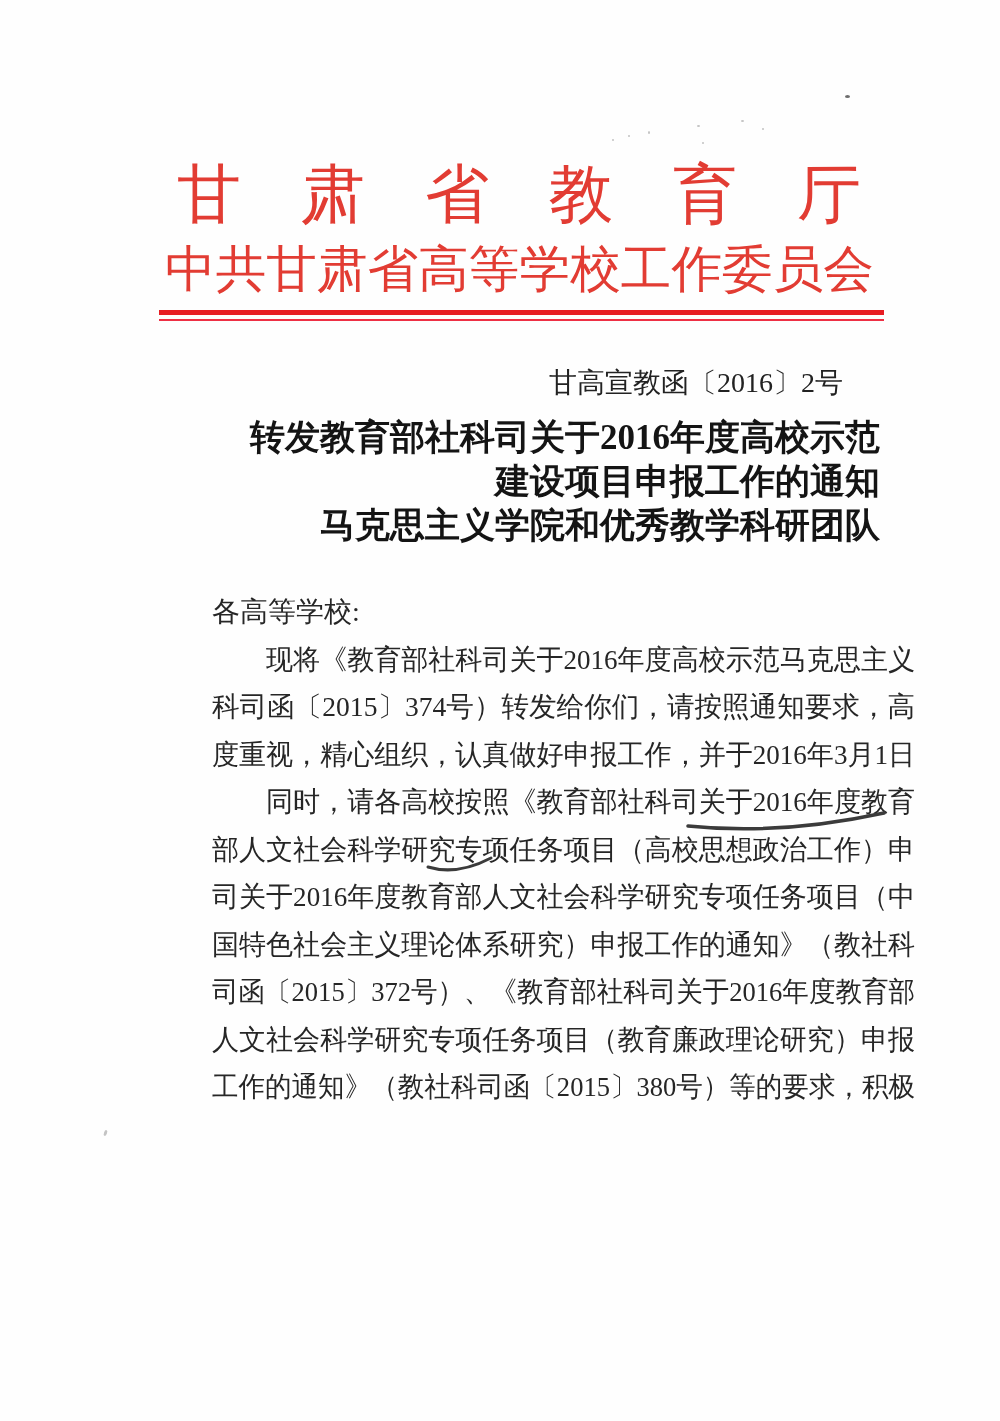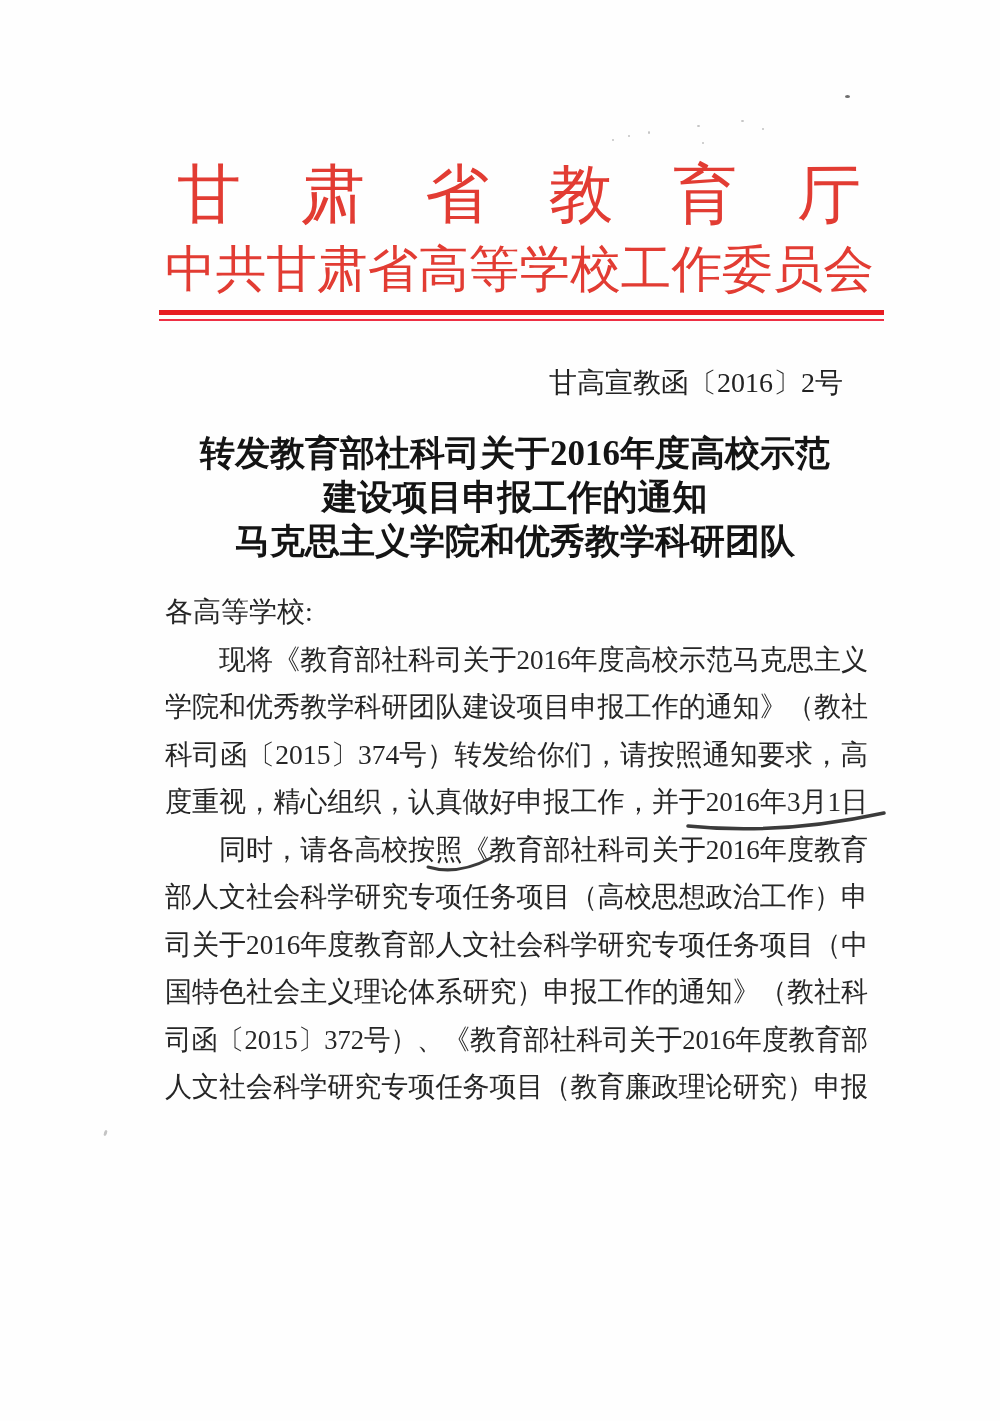--- a/index.html
+++ b/index.html
@@ -27,30 +27,30 @@
   .rule-thick{top:310px;height:5px;background:#e71d23;}
   .rule-thin{top:319px;height:2px;background:#ee2f44;}
   
   .docnum{
     position:absolute;top:366px;right:157px;
     font-size:28px;line-height:34px;white-space:nowrap;
     color:#222;
   }
   
   .title{
-    position:absolute;left:150px;top:432px;width:730px;
-    text-align:center;font-weight:700;font-size:35px;
+    position:absolute;left:150px;top:416px;width:730px;
+    text-align:right;font-weight:700;font-size:35px;
     line-height:44px;color:#141414;
   }
   
   .bodytext{
     position:absolute;left:165px;top:588px;width:703px;
     font-size:28px;color:#262626;
   }
-  .bline{height:47.5px;line-height:47.5px;overflow:visible;}
+  .bline{height:47.5px;line-height:47.5px;overflow:visible;margin-left:47px;}
   .fit-justify{
     display:inline-block;white-space:nowrap;
     transform-origin:left center;
   }
   .salutation{white-space:nowrap;}
   
   .pen-overlay{position:absolute;left:0;top:0;pointer-events:none;}
   .speck{position:absolute;border-radius:50%;background:#8a8a8a;opacity:.5;}
   .speck.dark{background:#4a4a4a;opacity:.8;}
 </style>
@@ -78,29 +78,29 @@
 
   <div class="title">
     <div>转发教育部社科司关于2016年度高校示范</div>
     <div>建设项目申报工作的通知</div>
     <div>马克思主义学院和优秀教学科研团队</div>
   </div>
 
   <div class="bodytext">
     <div class="bline"><span class="salutation">各高等学校:</span></div>
     <div class="bline"><span class="fit-justify" style="transform: scaleX(0.965659);">　　现将《教育部社科司关于2016年度高校示范马克思主义</span></div>
-    <div class="bline"><span class="fit-justify" style="transform: scaleX(0.965659);">学院和优秀教学科研团队建设项目申报工作的通知》（教社</span></div>
     <div class="bline"><span class="fit-justify" style="transform: scaleX(0.984594);">科司函〔2015〕374号）转发给你们，请按照通知要求，高</span></div>
     <div class="bline"><span class="fit-justify" style="transform: scaleX(0.965659);">度重视，精心组织，认真做好申报工作，并于2016年3月1日</span></div>
     <div class="bline"><span class="fit-justify" style="transform: scaleX(0.965659);">　　同时，请各高校按照《教育部社科司关于2016年度教育</span></div>
     <div class="bline"><span class="fit-justify" style="transform: scaleX(0.965659);">部人文社会科学研究专项任务项目（高校思想政治工作）申</span></div>
     <div class="bline"><span class="fit-justify" style="transform: scaleX(0.965659);">司关于2016年度教育部人文社会科学研究专项任务项目（中</span></div>
     <div class="bline"><span class="fit-justify" style="transform: scaleX(0.965659);">国特色社会主义理论体系研究）申报工作的通知》（教社科</span></div>
     <div class="bline"><span class="fit-justify" style="transform: scaleX(0.947439);">司函〔2015〕372号）、《教育部社科司关于2016年度教育部</span></div>
     <div class="bline"><span class="fit-justify" style="transform: scaleX(0.965659);">人文社会科学研究专项任务项目（教育廉政理论研究）申报</span></div>
+    <div class="bline"><span class="fit-justify" style="transform: scaleX(0.947439);">工作的通知》（教社科司函〔2015〕380号）等的要求，积极</span></div>
   </div>
 
   <svg class="pen-overlay" width="1000" height="1421" viewBox="0 0 1000 1421">
     <path d="M688 826 C 745 832, 810 829, 884 813" fill="none" stroke="#3b3b3b" stroke-width="3.5" stroke-linecap="round"></path>
     <path d="M428 867 C 448 873, 468 870, 491 858" fill="none" stroke="#3b3b3b" stroke-width="3" stroke-linecap="round"></path>
   </svg>
 
 </div>
 
 </body></html>

